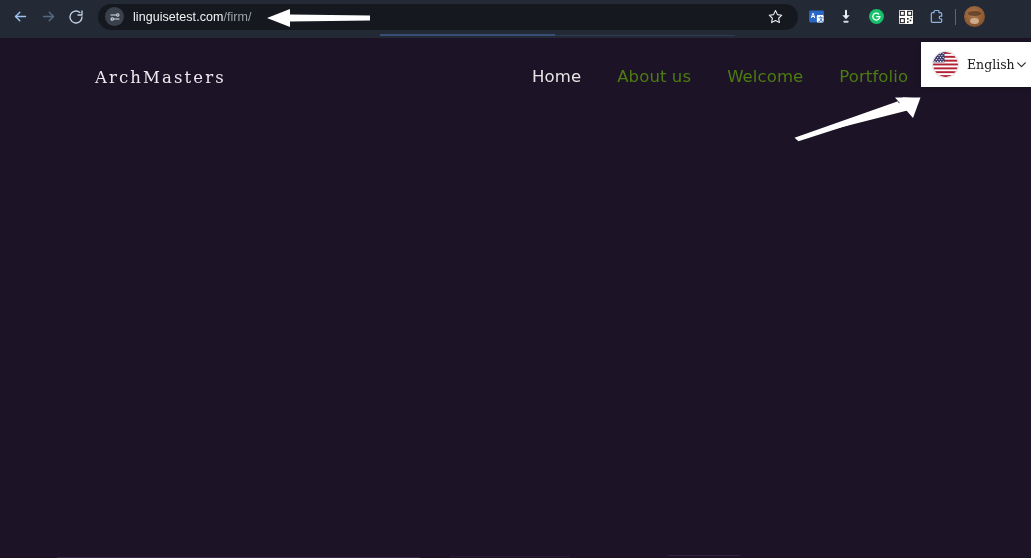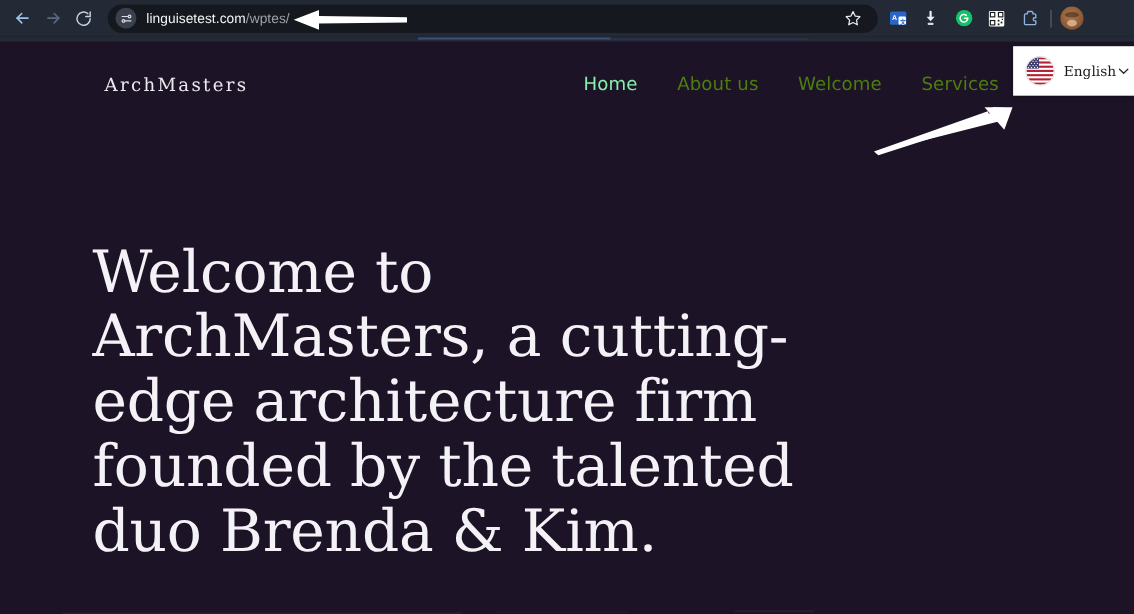--- a/index.html
+++ b/index.html
@@ -187,21 +187,21 @@
     white-space: nowrap;
   }
   .nav-link {
     font-family: "DejaVu Sans", sans-serif;
     font-size: 16.5px;
     color: #4d7c0f;
     text-decoration: none;
     letter-spacing: .1px;
     font-weight: 400;
   }
-  .nav-link.active { color: #86efac; }
+  .nav-link.active { color: #e5e5e5; }
 
   
   .lang-switcher {
     position: absolute;
     right: 0;
     top: 4px;
     width: 110px;
     height: 45px;
     background: #ffffff;
     display: flex;
@@ -307,21 +307,21 @@
 
   <div class="omnibox">
     <span class="site-settings-icon">
       <svg width="12" height="12" viewBox="0 0 24 24" fill="none" stroke="#d7dde6" stroke-width="2.2" stroke-linecap="round">
         <line x1="4" y1="8" x2="14" y2="8"></line>
         <circle cx="17.5" cy="8" r="2.4" fill="none"></circle>
         <line x1="10" y1="16" x2="20" y2="16"></line>
         <circle cx="6.5" cy="16" r="2.4" fill="none"></circle>
       </svg>
     </span>
-    <span class="omnibox-url"><span>linguisetest.com</span><span class="path">/wptes/</span></span>
+    <span class="omnibox-url"><span>linguisetest.com</span><span class="path">/firm/</span></span>
 
     <span class="star-wrap">
       <svg width="15" height="15" viewBox="0 0 24 24" fill="none" stroke="#e8eaed" stroke-width="1.8" stroke-linejoin="round">
         <polygon points="12 2.5 15.1 9 22 9.9 17 14.8 18.3 21.7 12 18.4 5.7 21.7 7 14.8 2 9.9 8.9 9"></polygon>
       </svg>
     </span>
   </div>
 
   <div class="ext-strip">
 
@@ -384,21 +384,21 @@
 
 <div class="page">
 
   <div class="site-header">
     <a class="brand">ArchMasters</a>
 
     <nav class="main-nav">
       <a class="nav-link active">Home</a>
       <a class="nav-link">About us</a>
       <a class="nav-link">Welcome</a>
-      <a class="nav-link">Services</a>
+      <a class="nav-link">Portfolio</a>
       <a class="nav-link">Contact</a>
     </nav>
 
     <div class="lang-switcher">
       <span class="flag-icon">
         <svg width="25" height="25" viewBox="0 0 25 25">
           <defs>
             <clipPath id="flagclip">
                 <circle cx="12.5" cy="12.5" r="12.5"></circle>
               </clipPath>
@@ -438,23 +438,20 @@
       </span>
       <span class="lang-label">English</span>
       <span class="lang-chevron">
         <svg width="13" height="13" viewBox="0 0 24 24" fill="none" stroke="#2a2a2a" stroke-width="2.2" stroke-linecap="round" stroke-linejoin="round">
           <polyline points="5 9 12 16 19 9"></polyline>
         </svg>
       </span>
     </div>
   </div>
 
-  <div class="hero">
-    <h1 class="hero-title">Welcome to ArchMasters, a cutting-edge architecture firm founded by the talented duo Brenda &amp; Kim.</h1>
-  </div>
 
   <div class="bottom-edge-1"></div>
   <div class="bottom-edge-2"></div>
   <div class="bottom-edge-3"></div>
 </div>
 
 <div class="annot annot-url-arrow">
   <svg width="106" height="22" viewBox="0 0 106 22">
     <path d="M1 11 L24 2 L24 7.6 L104 8.6 L104 13.4 L24 14.4 L24 20 Z" fill="#ffffff"></path>
   </svg>

